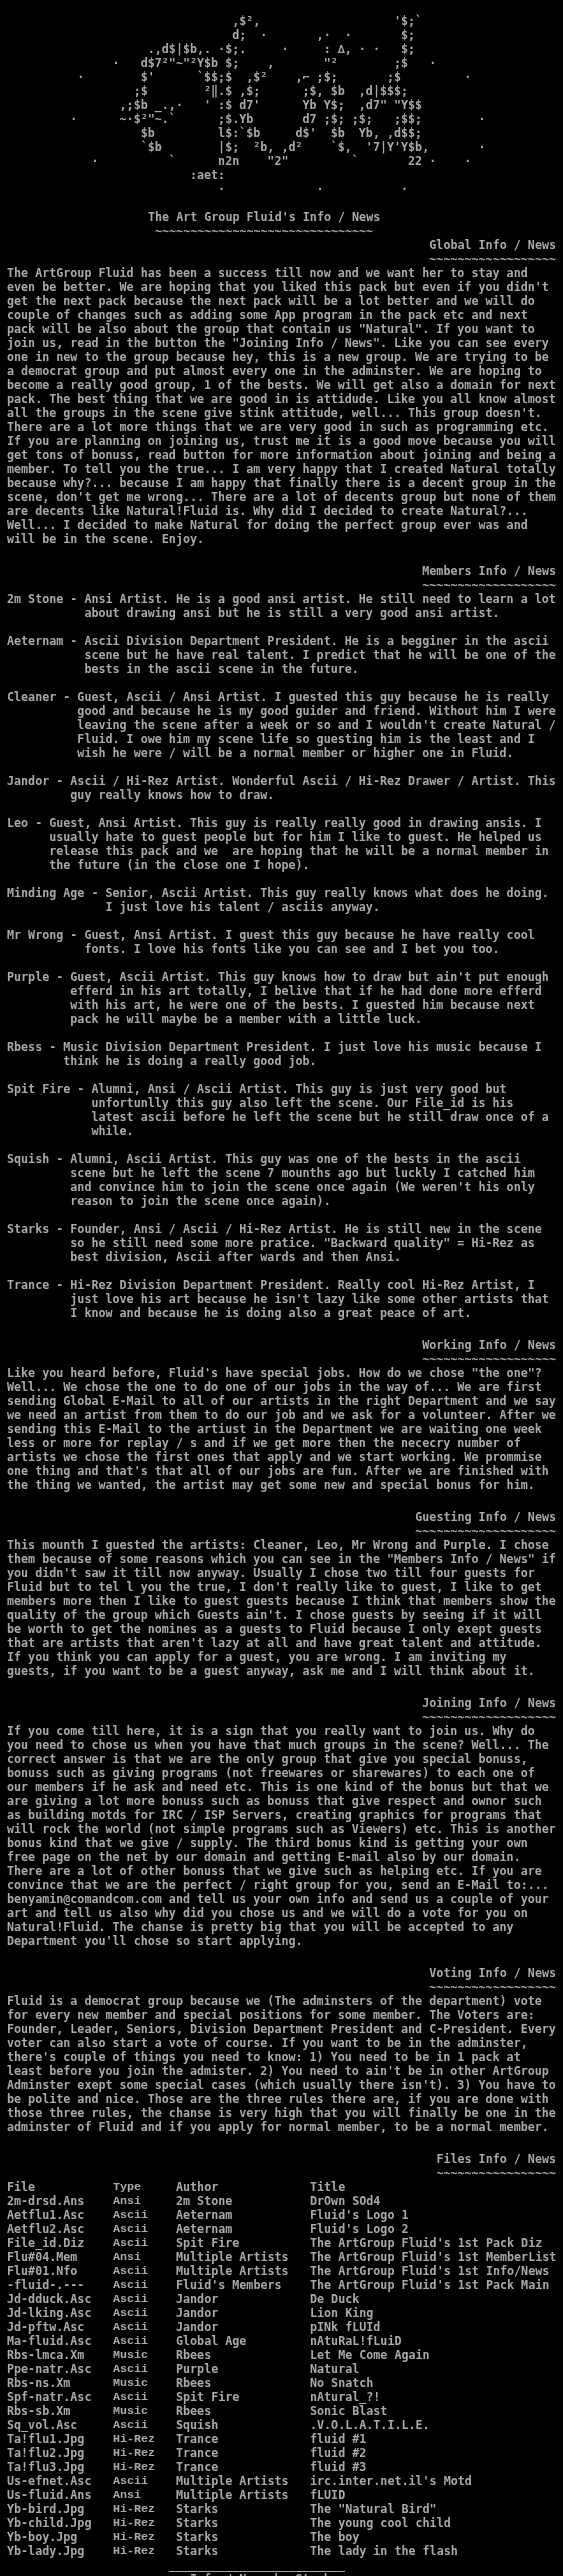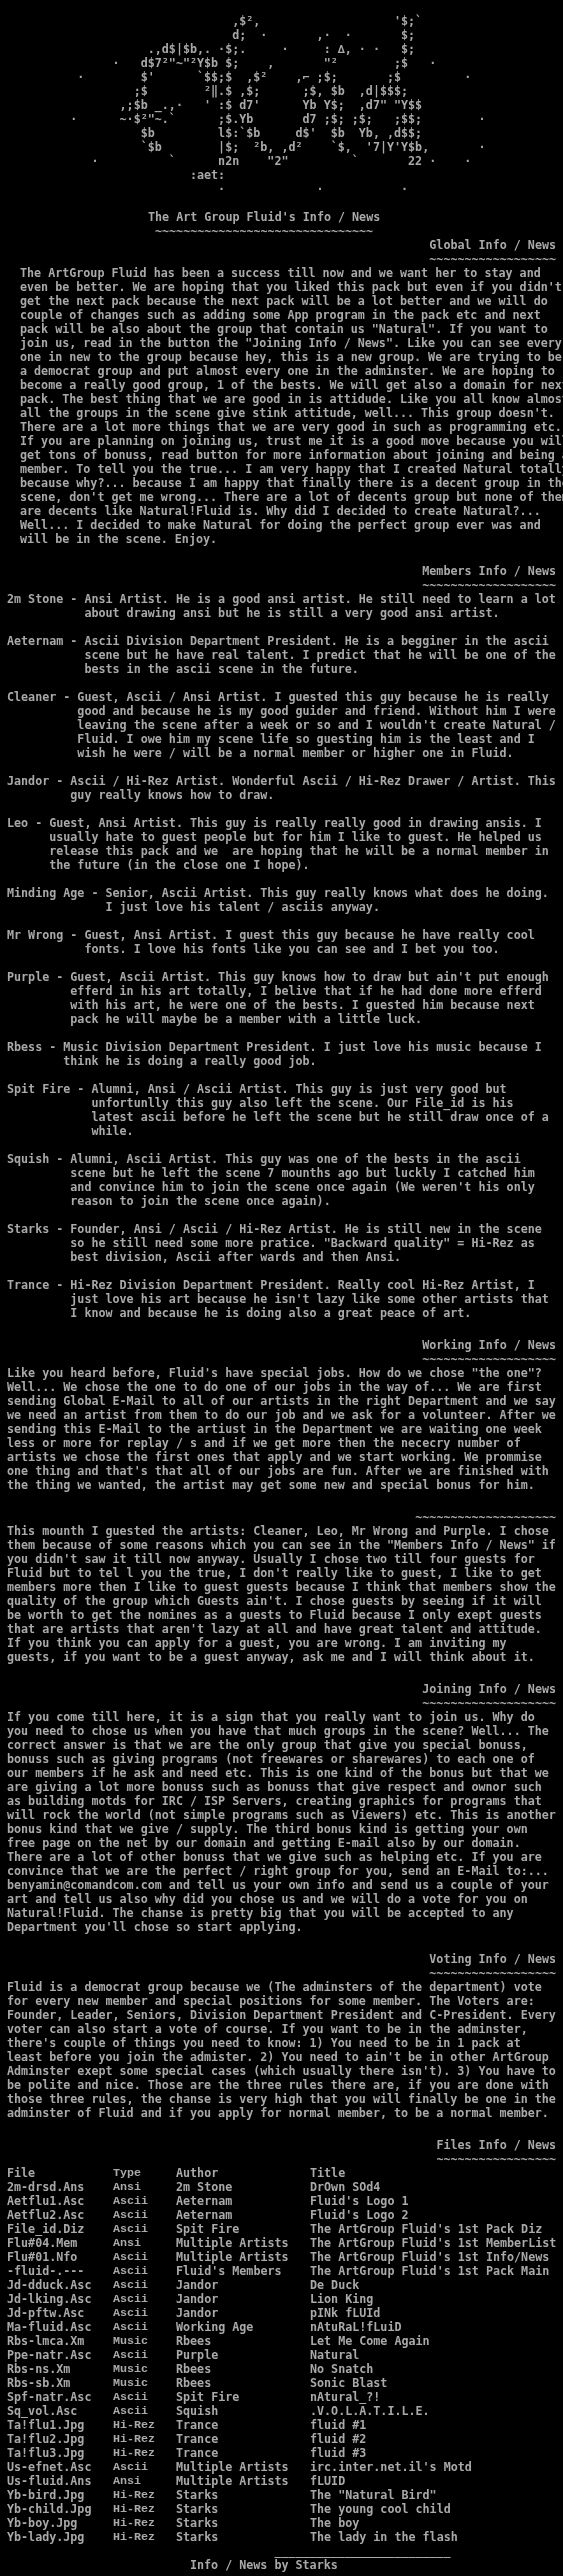--- a/index.html
+++ b/index.html
@@ -28,28 +28,28 @@
   }
   .ln {
     height: 14px;
     white-space: pre;
     overflow: hidden;
   }
   .art { margin-bottom: 14px; }
   .title-line   { padding-left: 141px; }
   .title-under  { padding-left: 148px; }
   section { margin-top: 18px; }
-  section.first { margin-top: 0; margin-left: 13px; }
+  section.first { margin-top: 0; }
   .h { text-align: right; }
   .trow { white-space: pre; }
   .c { display: inline-block; white-space: pre; vertical-align: top; }
   .c0 { width: 106px; }
   .c1 { width: 63px; font-family: Liberation Mono, monospace; }
   .c2 { width: 134px; }
-  .footer-divider { padding-left: 162px; text-align: center; }
+  .footer-divider { padding-left: 162px; }
   .footer-credit  { padding-left: 183px; }
 </style>
 </head>
 <body>
 
 <div class="doc">
   <pre class="art" id="art">                                ,$²,                   '$;`
                                 d;  ·       ,·  ·       $;
                     .,d$|$b,. ·$;.     ·     : ∆, · ·   $;
                ·   d$7²"~"²Y$b $;    ,       "²        ;$   ·
@@ -152,20 +152,21 @@
 Well... We chose the one to do one of our jobs in the way of... We are first
 sending Global E-Mail to all of our artists in the right Department and we say
 we need an artist from them to do our job and we ask for a volunteer. After we
 sending this E-Mail to the artiust in the Department we are waiting one week
 less or more for replay / s and if we get more then the nececry number of
 artists we chose the first ones that apply and we start working. We prommise
 one thing and that's that all of our jobs are fun. After we are finished with
 the thing we wanted, the artist may get some new and special bonus for him.</pre>
       </section>
       <section>
+        <div class="ln h">Guesting Info / News</div>
         <div class="ln h">~~~~~~~~~~~~~~~~~~~~</div>
         <pre>This mounth I guested the artists: Cleaner, Leo, Mr Wrong and Purple. I chose
 them because of some reasons which you can see in the "Members Info / News" if
 you didn't saw it till now anyway. Usually I chose two till four guests for
 Fluid but to tel l you the true, I don't really like to guest, I like to get
 members more then I like to guest guests because I think that members show the
 quality of the group which Guests ain't. I chose guests by seeing if it will
 be worth to get the nomines as a guests to Fluid because I only exept guests
 that are artists that aren't lazy at all and have great talent and attitude.
 If you think you can apply for a guest, you are wrong. I am inviting my
@@ -212,26 +213,26 @@
         <div class="ln trow"><span class="c c0">2m-drsd.Ans</span><span class="c c1">Ansi</span><span class="c c2">2m Stone</span><span class="c c3">DrOwn SOd4</span></div>
         <div class="ln trow"><span class="c c0">Aetflu1.Asc</span><span class="c c1">Ascii</span><span class="c c2">Aeternam</span><span class="c c3">Fluid's Logo 1</span></div>
         <div class="ln trow"><span class="c c0">Aetflu2.Asc</span><span class="c c1">Ascii</span><span class="c c2">Aeternam</span><span class="c c3">Fluid's Logo 2</span></div>
         <div class="ln trow"><span class="c c0">File_id.Diz</span><span class="c c1">Ascii</span><span class="c c2">Spit Fire</span><span class="c c3">The ArtGroup Fluid's 1st Pack Diz</span></div>
         <div class="ln trow"><span class="c c0">Flu#04.Mem</span><span class="c c1">Ansi</span><span class="c c2">Multiple Artists</span><span class="c c3">The ArtGroup Fluid's 1st MemberList</span></div>
         <div class="ln trow"><span class="c c0">Flu#01.Nfo</span><span class="c c1">Ascii</span><span class="c c2">Multiple Artists</span><span class="c c3">The ArtGroup Fluid's 1st Info/News</span></div>
         <div class="ln trow"><span class="c c0">-fluid-.---</span><span class="c c1">Ascii</span><span class="c c2">Fluid's Members</span><span class="c c3">The ArtGroup Fluid's 1st Pack Main</span></div>
         <div class="ln trow"><span class="c c0">Jd-dduck.Asc</span><span class="c c1">Ascii</span><span class="c c2">Jandor</span><span class="c c3">De Duck</span></div>
         <div class="ln trow"><span class="c c0">Jd-lking.Asc</span><span class="c c1">Ascii</span><span class="c c2">Jandor</span><span class="c c3">Lion King</span></div>
         <div class="ln trow"><span class="c c0">Jd-pftw.Asc</span><span class="c c1">Ascii</span><span class="c c2">Jandor</span><span class="c c3">pINk fLUId</span></div>
-        <div class="ln trow"><span class="c c0">Ma-fluid.Asc</span><span class="c c1">Ascii</span><span class="c c2">Working Age</span><span class="c c3">nAtuRaL!fLuiD</span></div>
+        <div class="ln trow"><span class="c c0">Ma-fluid.Asc</span><span class="c c1">Ascii</span><span class="c c2">Global Age</span><span class="c c3">nAtuRaL!fLuiD</span></div>
         <div class="ln trow"><span class="c c0">Rbs-lmca.Xm</span><span class="c c1">Music</span><span class="c c2">Rbees</span><span class="c c3">Let Me Come Again</span></div>
         <div class="ln trow"><span class="c c0">Ppe-natr.Asc</span><span class="c c1">Ascii</span><span class="c c2">Purple</span><span class="c c3">Natural</span></div>
         <div class="ln trow"><span class="c c0">Rbs-ns.Xm</span><span class="c c1">Music</span><span class="c c2">Rbees</span><span class="c c3">No Snatch</span></div>
+        <div class="ln trow"><span class="c c0">Spf-natr.Asc</span><span class="c c1">Ascii</span><span class="c c2">Spit Fire</span><span class="c c3">nAtural_?!</span></div>
         <div class="ln trow"><span class="c c0">Rbs-sb.Xm</span><span class="c c1">Music</span><span class="c c2">Rbees</span><span class="c c3">Sonic Blast</span></div>
-        <div class="ln trow"><span class="c c0">Spf-natr.Asc</span><span class="c c1">Ascii</span><span class="c c2">Spit Fire</span><span class="c c3">nAtural_?!</span></div>
         <div class="ln trow"><span class="c c0">Sq_vol.Asc</span><span class="c c1">Ascii</span><span class="c c2">Squish</span><span class="c c3">.V.O.L.A.T.I.L.E.</span></div>
         <div class="ln trow"><span class="c c0">Ta!flu1.Jpg</span><span class="c c1">Hi-Rez</span><span class="c c2">Trance</span><span class="c c3">fluid #1</span></div>
         <div class="ln trow"><span class="c c0">Ta!flu2.Jpg</span><span class="c c1">Hi-Rez</span><span class="c c2">Trance</span><span class="c c3">fluid #2</span></div>
         <div class="ln trow"><span class="c c0">Ta!flu3.Jpg</span><span class="c c1">Hi-Rez</span><span class="c c2">Trance</span><span class="c c3">fluid #3</span></div>
         <div class="ln trow"><span class="c c0">Us-efnet.Asc</span><span class="c c1">Ascii</span><span class="c c2">Multiple Artists</span><span class="c c3">irc.inter.net.il's Motd</span></div>
         <div class="ln trow"><span class="c c0">Us-fluid.Ans</span><span class="c c1">Ansi</span><span class="c c2">Multiple Artists</span><span class="c c3">fLUID</span></div>
         <div class="ln trow"><span class="c c0">Yb-bird.Jpg</span><span class="c c1">Hi-Rez</span><span class="c c2">Starks</span><span class="c c3">The "Natural Bird"</span></div>
         <div class="ln trow"><span class="c c0">Yb-child.Jpg</span><span class="c c1">Hi-Rez</span><span class="c c2">Starks</span><span class="c c3">The young cool child</span></div>
         <div class="ln trow"><span class="c c0">Yb-boy.Jpg</span><span class="c c1">Hi-Rez</span><span class="c c2">Starks</span><span class="c c3">The boy</span></div>
         <div class="ln trow"><span class="c c0">Yb-lady.Jpg</span><span class="c c1">Hi-Rez</span><span class="c c2">Starks</span><span class="c c3">The lady in the flash</span></div>

